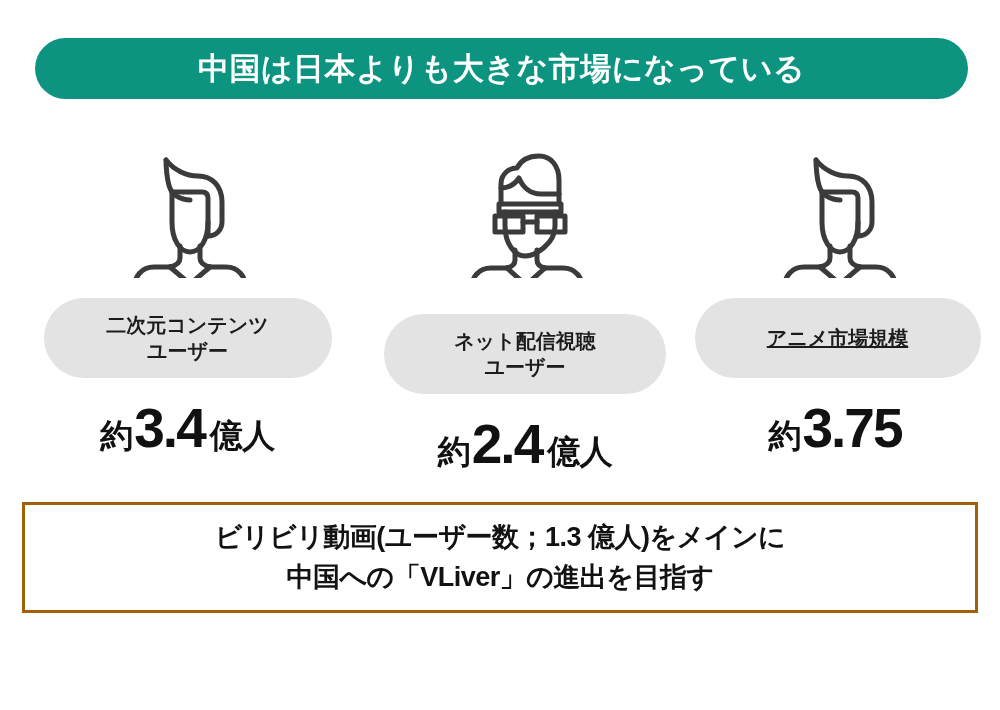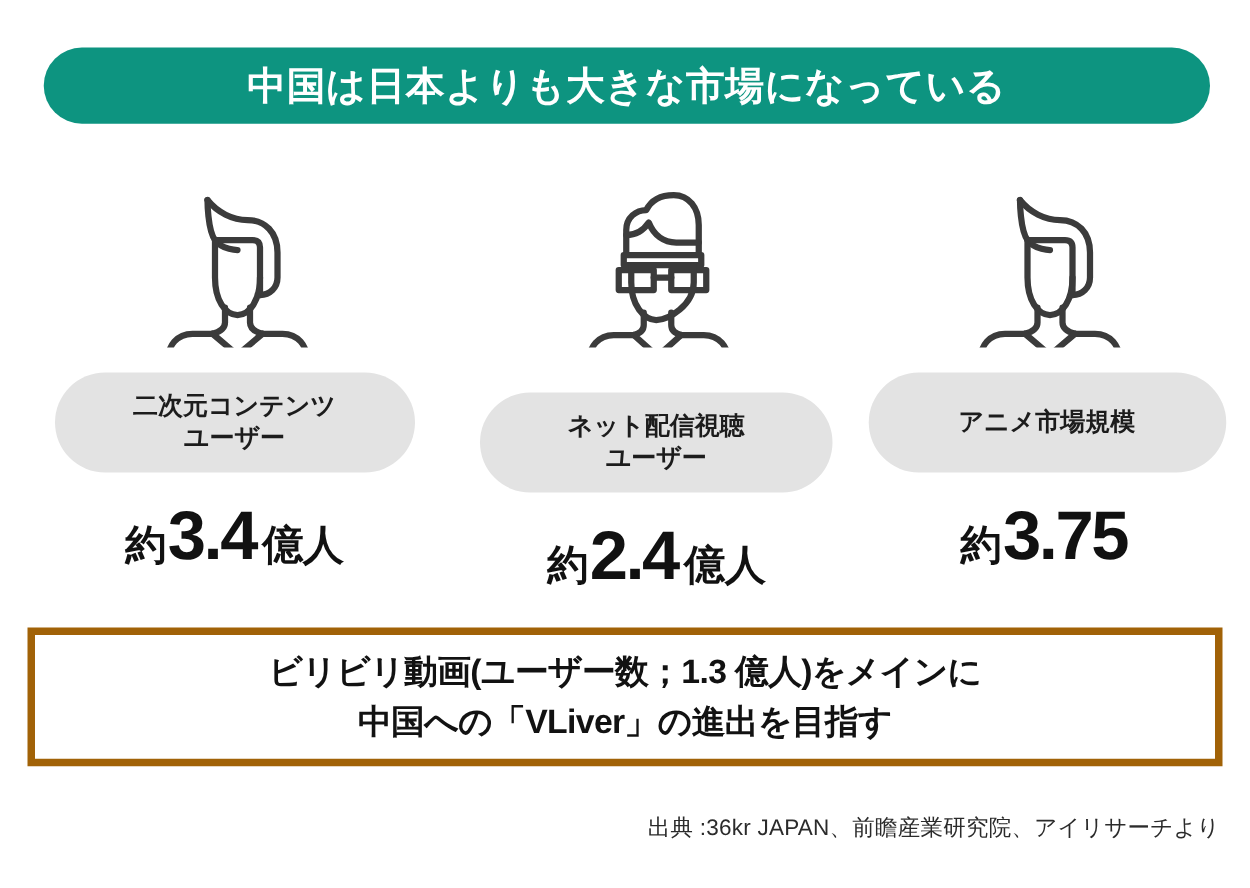--- a/index.html
+++ b/index.html
@@ -79,21 +79,21 @@
     text-align: center;
     font-size: 20px;
     font-weight: bold;
     line-height: 1.32;
     color: #1c1c1c;
     box-sizing: border-box;
     padding: 6px 14px;
   }
   .col-1 .pill { width: 288px; height: 80px; margin-top: 20px; }
   .col-2 .pill { width: 282px; height: 80px; margin-top: 36px; }
-  .col-3 .pill { width: 286px; height: 80px; margin-top: 20px; }
+  .col-3 .pill { width: 286px; height: 80px; margin-top: 20px; text-decoration: underline; }
 
   .stat {
     margin-top: 18px;
     display: flex;
     align-items: baseline;
     justify-content: center;
     white-space: nowrap;
     color: #111111;
   }
   .stat-pre {
@@ -114,21 +114,21 @@
   }
 
   
   .callout {
     position: absolute;
     left: 22px;
     top: 502px;
     width: 956px;
     height: 111px;
     box-sizing: border-box;
-    border: 6px solid #a16207;
+    border: 3px solid #a16207;
     background: #ffffff;
     display: flex;
     flex-direction: column;
     align-items: center;
     justify-content: center;
   }
   .callout-line {
     font-size: 27px;
     font-weight: bold;
     color: #121212;
@@ -230,15 +230,14 @@
       </div>
     </div>
 
   </div>
 
   <div class="callout">
     <div class="callout-line">ビリビリ動画(ユーザー数；1.3 億人)をメインに</div>
     <div class="callout-line">中国への「VLiver」の進出を目指す</div>
   </div>
 
-  <div class="source">出典 :36kr JAPAN、前瞻産業研究院、アイリサーチより</div>
 
 </div>
 
 </body></html>

